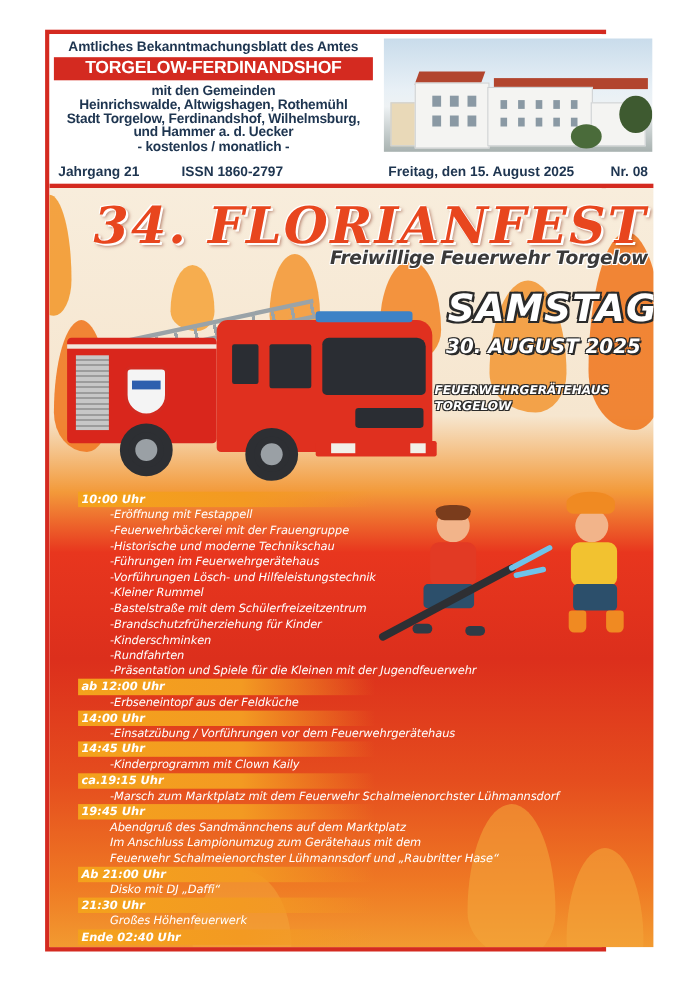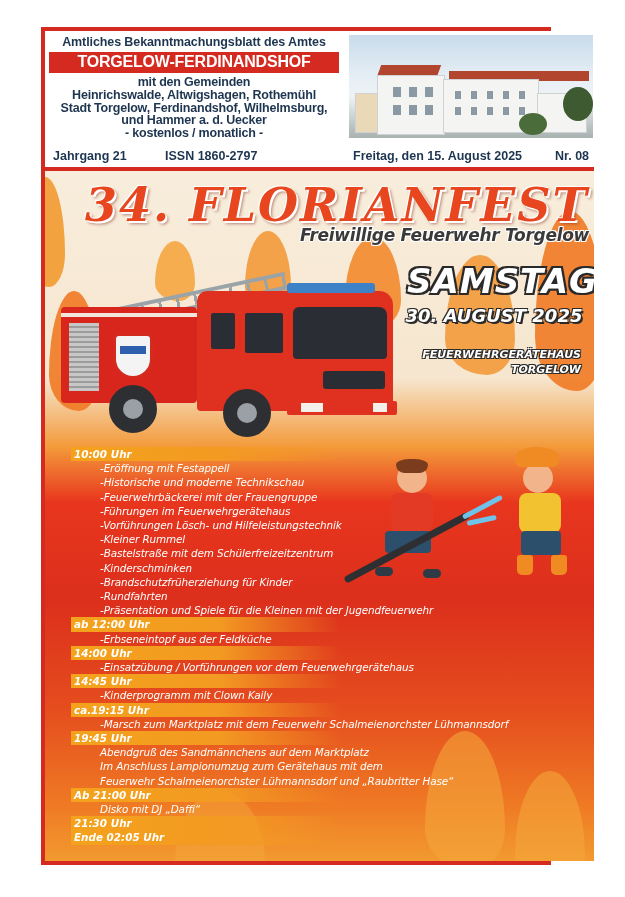--- a/index.html
+++ b/index.html
@@ -67,21 +67,21 @@
     text-shadow: 2px 2px 0 #2a2a2a, -2px -2px 0 #2a2a2a, 2px -2px 0 #2a2a2a, -2px 2px 0 #2a2a2a;
   }
   .event-date {
     position: absolute; left: 356px; top: 134px; width: 186px; text-align: center;
     font-family: "DejaVu Sans", sans-serif; font-weight: bold; font-style: italic;
     font-size: 18px; color: #ffffff;
     text-shadow: 2px 2px 0 #2a2a2a, -1px -1px 0 #2a2a2a, 1px -1px 0 #2a2a2a, -1px 1px 0 #2a2a2a;
     white-space: nowrap;
   }
   .event-venue {
-    position: absolute; left: 350px; top: 176px; width: 186px; text-align: right;
+    position: absolute; left: 350px; top: 176px; width: 186px; text-align: left;
     font-family: "DejaVu Sans", sans-serif; font-weight: bold; font-style: italic;
     font-size: 11px; line-height: 15px; color: #ffffff;
     text-shadow: 1px 1px 0 #2a2a2a, -1px -1px 0 #2a2a2a, 1px -1px 0 #2a2a2a, -1px 1px 0 #2a2a2a;
     white-space: nowrap;
   }
 
   
   .truck { position: absolute; left: 10px; top: 80px; width: 350px; height: 190px; }
   .truck .ladder {
     position: absolute; left: 18px; top: 4px; width: 220px; height: 18px; background: repeating-linear-gradient(90deg, #9aa3a8 0 3px, transparent 3px 18px);
@@ -243,41 +243,42 @@
       <div class="helmet" style="left:170px;top:20px;"></div>
       <div class="kid-shirt" style="left:174px;top:66px;width:42px;height:40px;background:#f2c230;"></div>
       <div class="kid-pants" style="left:176px;top:104px;width:40px;height:24px;"></div>
       <div class="boot" style="left:172px;top:128px;"></div>
       <div class="boot" style="left:206px;top:128px;"></div>
     </div>
 
     <div class="program">
       <div class="prog-time">10:00 Uhr</div>
       <div class="prog-line">-Eröffnung mit Festappell</div>
+      <div class="prog-line">-Feuerwehrbäckerei mit der Frauengruppe</div>
       <div class="prog-line">-Historische und moderne Technikschau</div>
-      <div class="prog-line">-Feuerwehrbäckerei mit der Frauengruppe</div>
       <div class="prog-line">-Führungen im Feuerwehrgerätehaus</div>
       <div class="prog-line">-Vorführungen Lösch- und Hilfeleistungstechnik</div>
       <div class="prog-line">-Kleiner Rummel</div>
       <div class="prog-line">-Bastelstraße mit dem Schülerfreizeitzentrum</div>
+      <div class="prog-line">-Brandschutzfrüherziehung für Kinder</div>
       <div class="prog-line">-Kinderschminken</div>
-      <div class="prog-line">-Brandschutzfrüherziehung für Kinder</div>
       <div class="prog-line">-Rundfahrten</div>
       <div class="prog-line">-Präsentation und Spiele für die Kleinen mit der Jugendfeuerwehr</div>
       <div class="prog-time">ab 12:00 Uhr</div>
       <div class="prog-line">-Erbseneintopf aus der Feldküche</div>
       <div class="prog-time">14:00 Uhr</div>
       <div class="prog-line">-Einsatzübung / Vorführungen vor dem Feuerwehrgerätehaus</div>
       <div class="prog-time">14:45 Uhr</div>
       <div class="prog-line">-Kinderprogramm mit Clown Kaily</div>
       <div class="prog-time">ca.19:15 Uhr</div>
       <div class="prog-line">-Marsch zum Marktplatz mit dem Feuerwehr Schalmeienorchster Lühmannsdorf</div>
       <div class="prog-time">19:45 Uhr</div>
       <div class="prog-line">Abendgruß des Sandmännchens auf dem Marktplatz</div>
       <div class="prog-line">Im Anschluss Lampionumzug zum Gerätehaus mit dem</div>
       <div class="prog-line">Feuerwehr Schalmeienorchster Lühmannsdorf und „Raubritter Hase“</div>
       <div class="prog-time">Ab 21:00 Uhr</div>
       <div class="prog-line">Disko mit DJ „Daffi“</div>
       <div class="prog-time">21:30 Uhr</div>
-      <div class="prog-time">Ende 02:05 Uhr</div>
+      <div class="prog-line">Großes Höhenfeuerwerk</div>
+      <div class="prog-time">Ende 02:40 Uhr</div>
     </div>
   </div>
 </div>
 
 </body></html>

